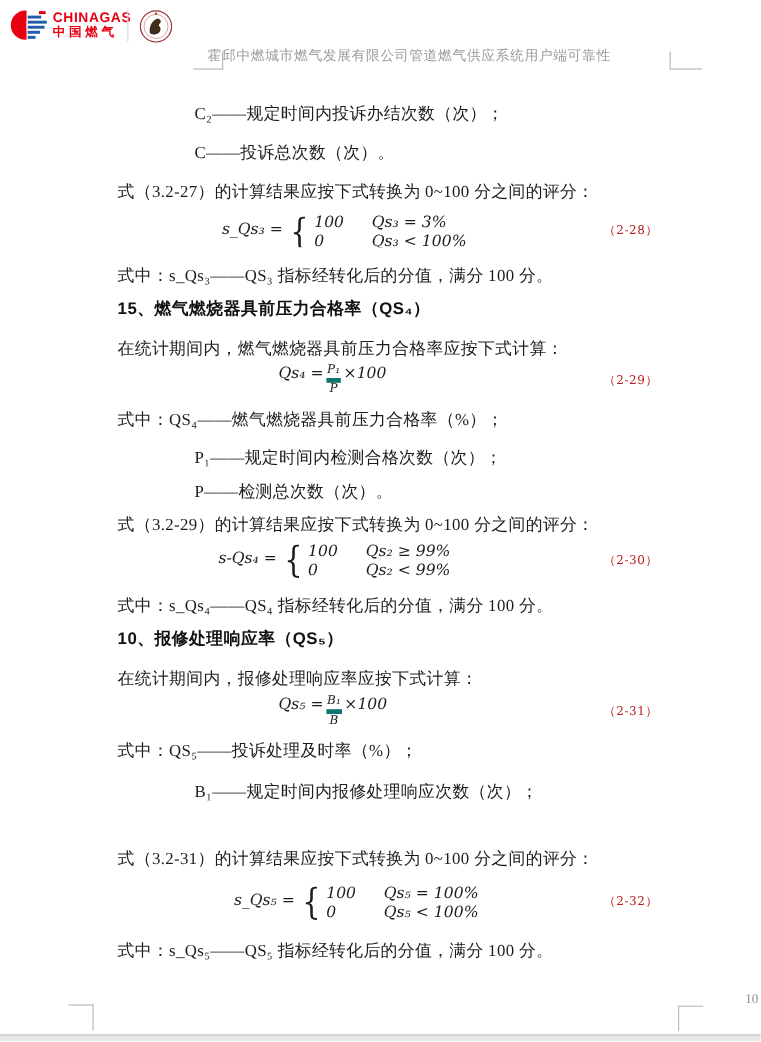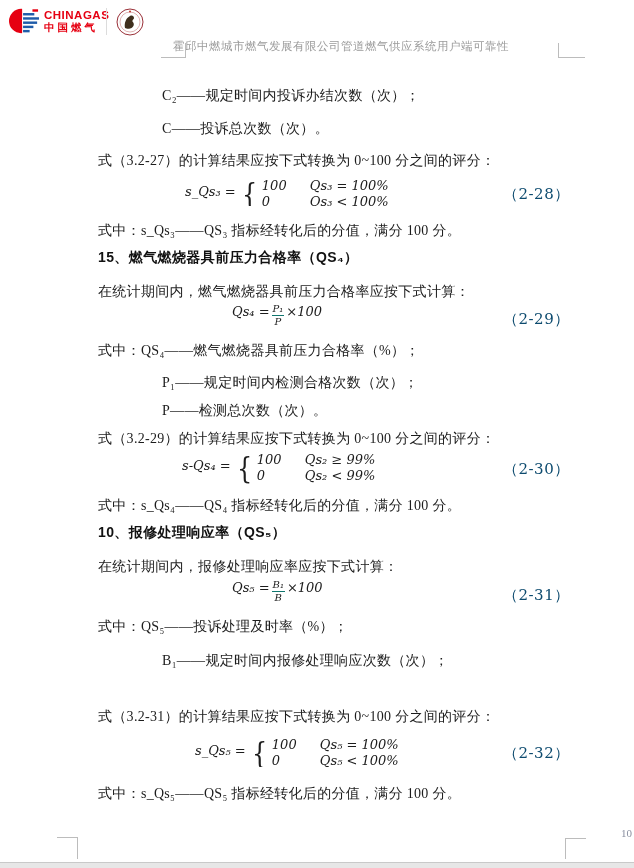--- a/index.html
+++ b/index.html
@@ -38,23 +38,23 @@
   .formula { position:absolute; left:0; width:634px; font-family:"DejaVu Serif",serif; font-style:italic; font-size:13px; color:#1c1c1c; }
   .f-inner { position:absolute; display:flex; align-items:flex-start; }
   .flhs { margin-right:4px; line-height:16px; padding-top:6px; }
   .brace { font-style:normal; font-weight:300; font-size:30px; line-height:32px; transform:scaleX(0.8); margin-right:3px; }
   .ccol { display:flex; flex-direction:column; }
   .ccol span { line-height:16px; height:16px; display:block; }
   .vals { width:48px; }
   .clip { overflow:hidden; }
   .frow { display:flex; align-items:flex-start; height:28px; }
   .frac { display:inline-flex; flex-direction:column; align-items:center; font-size:10px; line-height:10px; margin:0 2px; }
-  .frac .num { border-bottom:1px solid #0f766e; padding:0 1px 1px 1px; display:block;font-style:italic; }
+  .frac .num { border-bottom:4px solid #0f766e; padding:0 1px 1px 1px; display:block;font-style:italic; }
   .frac .den { padding-top:1px; display:block; }
-  .eqno { position:absolute; left:503px; font-style:normal; font-size:15px; letter-spacing:0.5px; color:#0c4a6e; }
+  .eqno { position:absolute; left:503px; font-style:normal; font-size:10px; letter-spacing:0.5px; color:#b91c1c; }
   
   .page-number { position:absolute; left:0; top:827px; width:632px; text-align:right;
                  font-size:11px; color:#8a90a0; font-family:"Liberation Serif",serif; }
   .bottom-bar { position:absolute; left:0; bottom:0; width:634px; height:6px;
                 background:#e7e7e7; border-top:1px solid #c9c9c9; }
 </style>
 </head>
 <body>
 
 <div class="page">
@@ -97,21 +97,21 @@
 
   <div class="formula clip" style="top:178px; height:28px">
     <div class="f-inner" style="left:185px; top:0">
       <span class="flhs">s_Qs₃ =</span>
       <span class="brace">{</span>
       <span class="ccol vals">
         <span>100</span>
         <span>0</span>
       </span>
       <span class="ccol">
-        <span>Qs₃ = 100%</span>
+        <span>Qs₃ = 3%</span>
         <span>Qs₃ &lt; 100%</span>
       </span>
     </div>
     <span class="eqno" style="top:7px">（2-28）</span>
   </div>
 
   <div class="line para" style="top:221px">式中：s_Qs₃——QS₃ 指标经转化后的分值，满分 100 分。</div>
   <div class="heading" style="top:249px">15、燃气燃烧器具前压力合格率（QS₄）</div>
   <div class="line para" style="top:282px">在统计期间内，燃气燃烧器具前压力合格率应按下式计算：</div>
 

